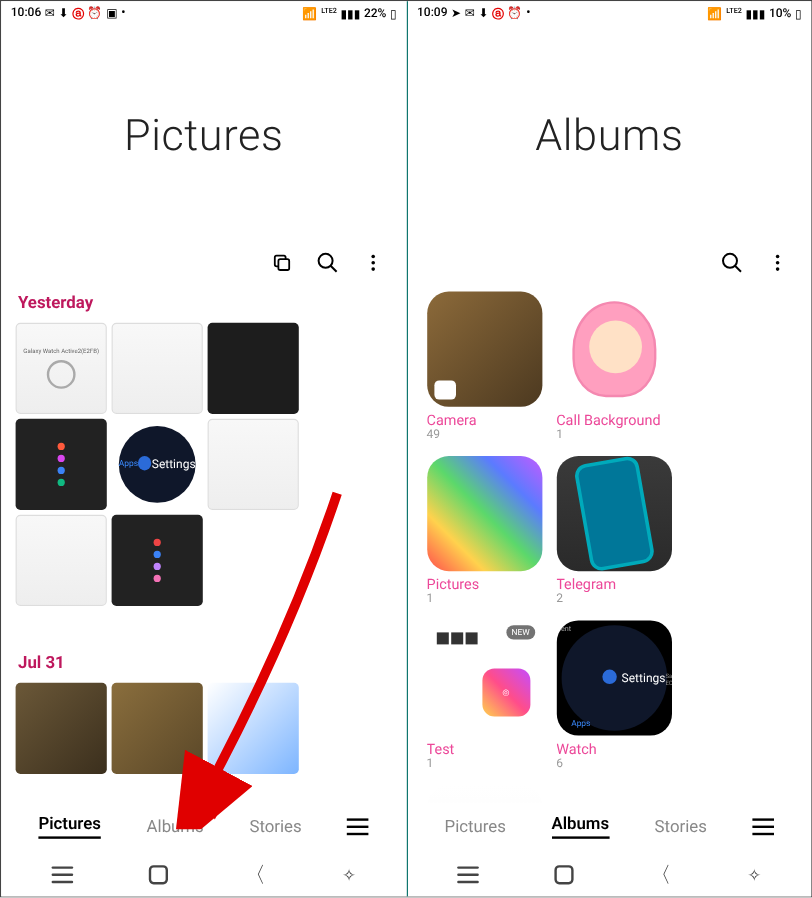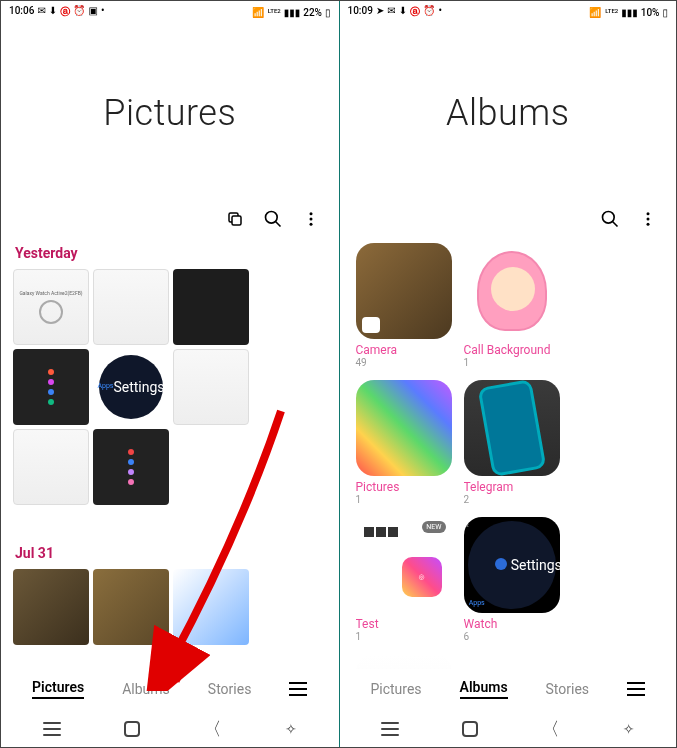--- a/index.html
+++ b/index.html
@@ -22,21 +22,21 @@
 
   .section-label { font-size: 14px; font-weight: 700; color: #be185d; padding: 6px 6px 8px 6px; }
 
   .grid { display: flex; flex-wrap: wrap; gap: 4px; padding: 0 4px; }
   .thumb { width: 76px; height: 76px; background: #e8e8e8; border-radius: 4px; overflow: hidden; display: flex; align-items: center; justify-content: center; font-size: 6px; color: #666; }
   .thumb.light { background: linear-gradient(#f8f8f8,#eee); border:1px solid #ddd; }
   .thumb.dark { background: #1d1d1d; }
   .thumb.dark2 { background: #222; }
   .watch-circle { width: 64px; height: 64px; border-radius: 50%; background: #0f172a; display: flex; flex-direction: row; align-items: center; justify-content: center; }
   .watch-apps { color: #3b8bff; font-size: 7px; margin-bottom:2px;}
-  .watch-settings { color: #fff; font-size: 14px; }
+  .watch-settings { color: #fff; font-size: 10px; }
   .watch-gear { width: 12px; height: 12px; border-radius: 50%; background: #2b6bd8; margin-bottom:2px; }
   .thumb-img1 { background: linear-gradient(135deg,#6b5838,#3b2f1d); }
   .thumb-img2 { background: linear-gradient(135deg,#8a6e3d,#5a4728); }
   .thumb-img3 { background: linear-gradient(135deg,#ffffff,#7db5ff); }
 
   .album-grid { display: flex; flex-wrap: wrap; gap: 12px; padding: 4px 8px; }
   .album { width: 96px; }
   .album-thumb { width: 96px; height: 96px; border-radius: 18px; background: #ddd; overflow: hidden; display:flex; align-items:center; justify-content:center; }
   .album-name { font-size: 12px; color: #ec4899; margin-top: 4px; white-space: nowrap; overflow: hidden; text-overflow: ellipsis; }
   .album-count { font-size: 10px; color: #999; }

